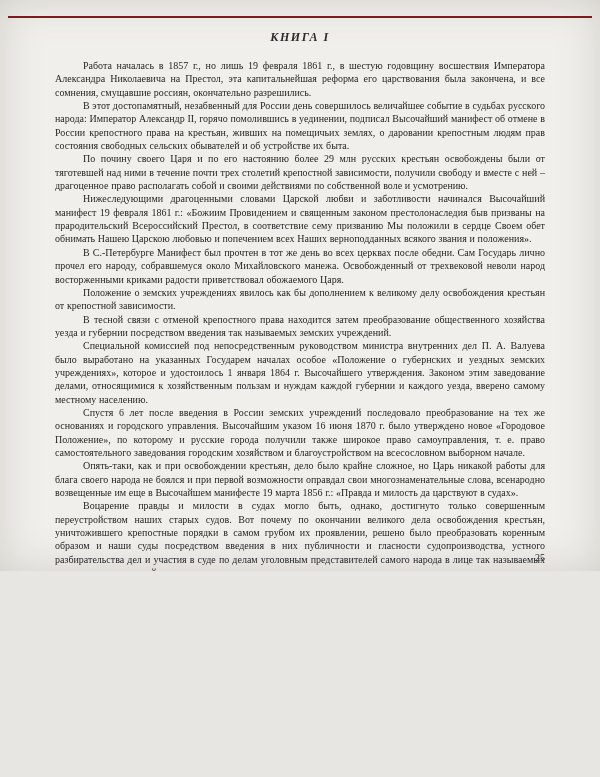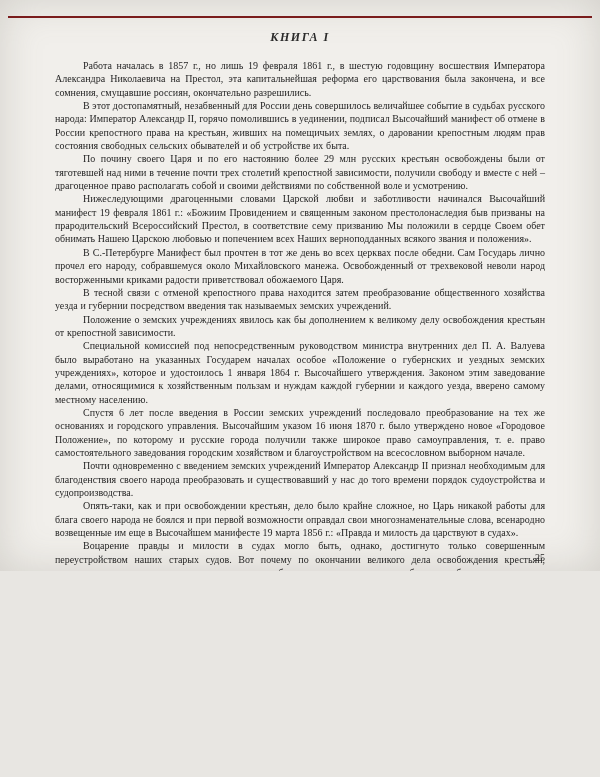--- a/index.html
+++ b/index.html
@@ -73,25 +73,24 @@
   <hr class="top-rule" style="background: rgb(122, 28, 28);">
 
   <div class="running-head">КНИГА I</div>
 
   <div class="text-block">
     <p>Работа началась в 1857 г., но лишь 19 февраля 1861 г., в шестую годовщину восшествия Императора Александра Николаевича на Престол, эта капитальнейшая реформа его царствования была закончена, и все сомнения, смущавшие россиян, окончательно разрешились.</p>
     <p>В этот достопамятный, незабвенный для России день совершилось величайшее событие в судьбах русского народа: Император Александр II, горячо помолившись в уединении, подписал Высочайший манифест об отмене в России крепостного права на крестьян, живших на помещичьих землях, о даровании крепостным людям прав состояния свободных сельских обывателей и об устройстве их быта.</p>
     <p>По почину своего Царя и по его настоянию более 29 млн русских крестьян освобождены были от тяготевшей над ними в течение почти трех столетий крепостной зависимости, получили свободу и вместе с ней – драгоценное право располагать собой и своими действиями по собственной воле и усмотрению.</p>
     <p>Нижеследующими драгоценными словами Царской любви и заботливости начинался Высочайший манифест 19 февраля 1861 г.: «Божиим Провидением и священным законом престолонаследия быв призваны на прародительский Всероссийский Престол, в соответствие сему призванию Мы положили в сердце Своем обет обнимать Нашею Царскою любовью и попечением всех Наших верноподданных всякого звания и положения».</p>
     <p>В С.-Петербурге Манифест был прочтен в тот же день во всех церквах после обедни. Сам Государь лично прочел его народу, собравшемуся около Михайловского манежа. Освобожденный от трехвековой неволи народ восторженными криками радости приветствовал обожаемого Царя.</p>
+    <p>Положение о земских учреждениях явилось как бы дополнением к великому делу освобождения крестьян от крепостной зависимости.</p>
     <p>В тесной связи с отменой крепостного права находится затем преобразование общественного хозяйства уезда и губернии посредством введения так называемых земских учреждений.</p>
-    <p>Положение о земских учреждениях явилось как бы дополнением к великому делу освобождения крестьян от крепостной зависимости.</p>
     <p>Специальной комиссией под непосредственным руководством министра внутренних дел П. А. Валуева было выработано на указанных Государем началах особое «Положение о губернских и уездных земских учреждениях», которое и удостоилось 1 января 1864 г. Высочайшего утверждения. Законом этим заведование делами, относящимися к хозяйственным пользам и нуждам каждой губернии и каждого уезда, вверено самому местному населению.</p>
     <p>Спустя 6 лет после введения в России земских учреждений последовало преобразование на тех же основаниях и городского управления. Высочайшим указом 16 июня 1870 г. было утверждено новое «Городовое Положение», по которому и русские города получили также широкое право самоуправления, т. е. право самостоятельного заведования городским хозяйством и благоустройством на всесословном выборном начале.</p>
-    <p>Почти одновременно с введением земских учреждений Император Александр II признал необходимым для благоденствия своего народа преобразовать и существовавший у нас до того времени порядок судоустройства и судопроизводства.</p>
     <p>Опять-таки, как и при освобождении крестьян, дело было крайне сложное, но Царь никакой работы для блага своего народа не боялся и при первой возможности оправдал свои многознаменательные слова, всенародно возвещенные им еще в Высочайшем манифесте 19 марта 1856 г.: «Правда и милость да царствуют в судах».</p>
     <p>Воцарение правды и милости в судах могло быть, однако, достигнуто только совершенным переустройством наших старых судов. Вот почему по окончании великого дела освобождения крестьян, уничтожившего крепостные порядки в самом грубом их проявлении, решено было преобразовать коренным образом и наши суды посредством введения в них публичности и гласности судопроизводства, устного разбирательства дел и участия в суде по делам уголовным представителей самого народа в лице так называемых присяжных заседателей.</p>
     <p>В 1870 г. по Высочайшему повелению была учреждена особая комиссия для пересмотра постановлений о личной воинской повинности и распределения прямого участия в этой повинности между</p>
   </div>
 
   <div class="page-number">25</div>
 
 </div>
 
 </body></html>

